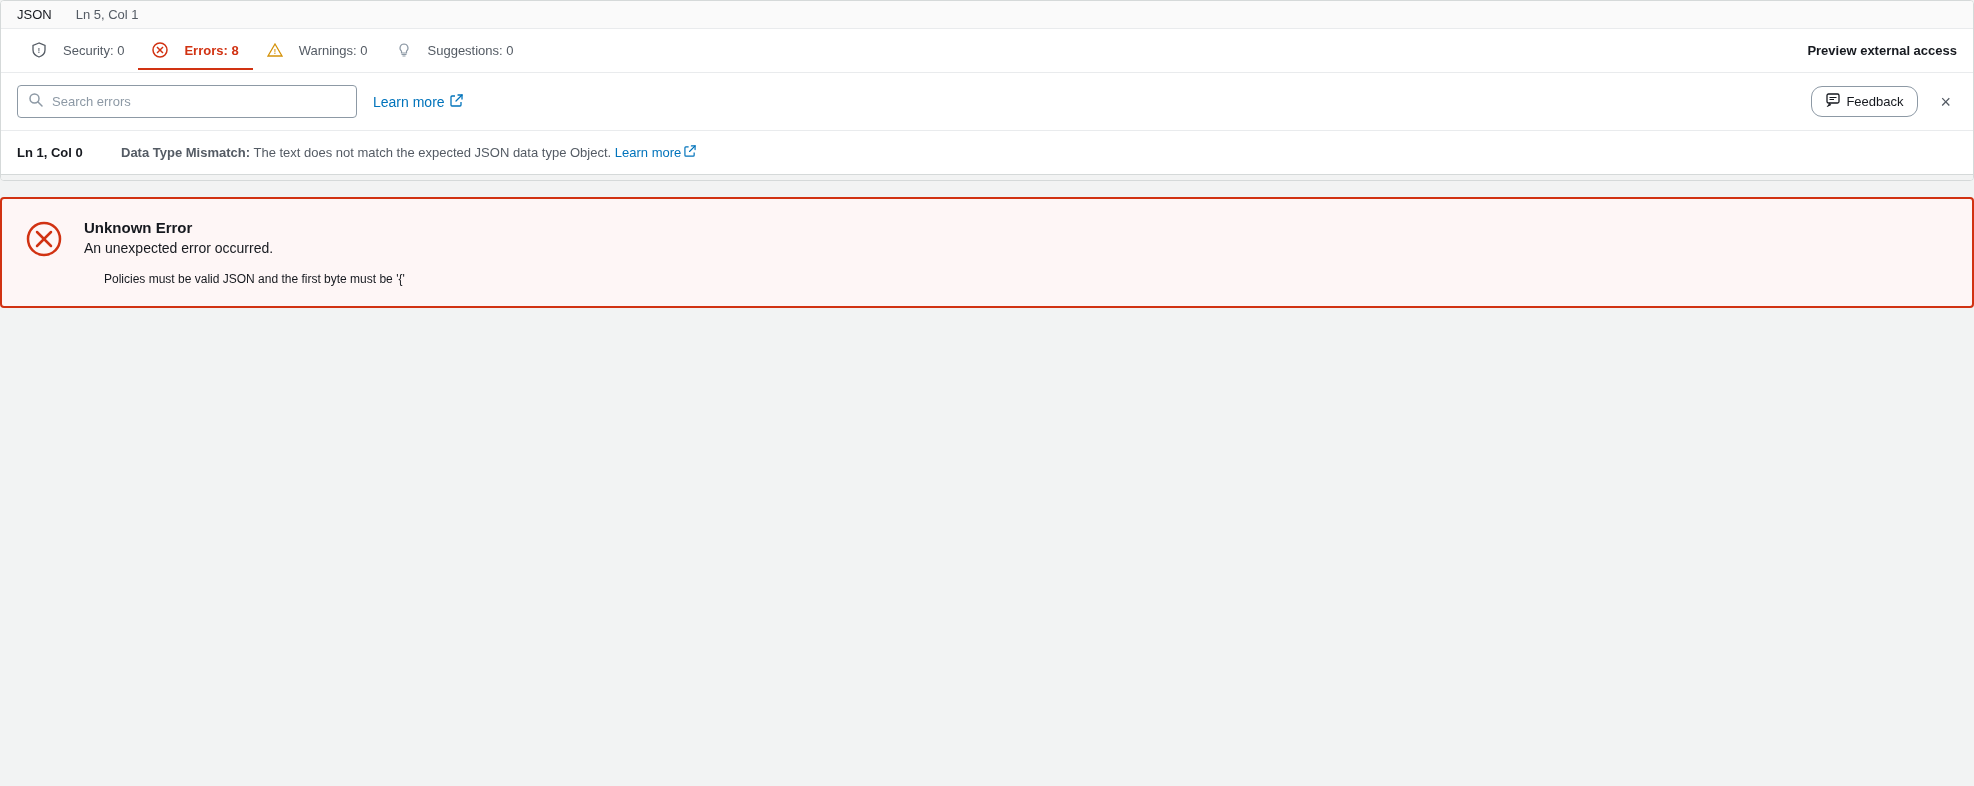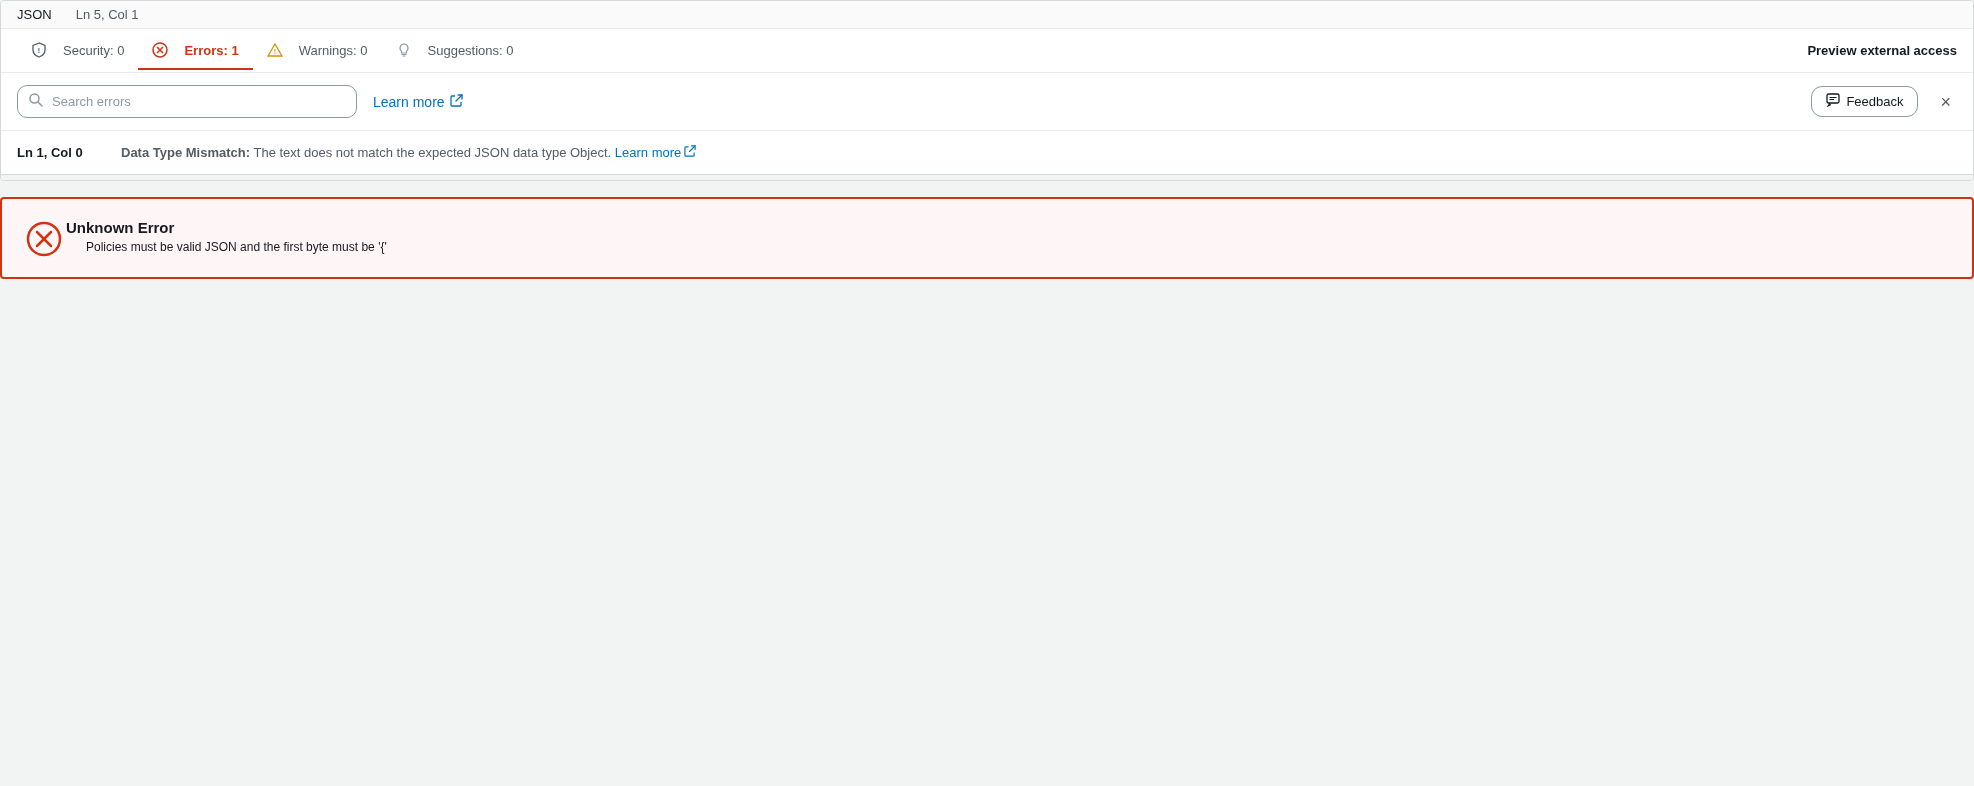--- a/index.html
+++ b/index.html
@@ -83,21 +83,21 @@
       padding: 12px 16px;
       gap: 16px;
       border-bottom: 1px solid #e9ebed;
       background: #fff;
     }
 
     .search-box {
       display: flex;
       align-items: center;
       border: 1px solid #8d99a5;
-      border-radius: 10px;
+      border-radius: 4px;
       padding: 6px 10px;
       gap: 8px;
       width: 340px;
       background: #fff;
     }
 
     .search-box input {
       border: none;
       outline: none;
       font-size: 13px;
@@ -197,21 +197,21 @@
 
     
     .error-notification {
       border: 2px solid #d13212;
       border-radius: 4px;
       background: #fef6f6;
       padding: 20px 24px;
       margin-top: 16px;
       display: flex;
       align-items: flex-start;
-      gap: 4px;
+      gap: 22px;
     }
 
     .error-icon-circle {
       width: 36px;
       height: 36px;
       flex-shrink: 0;
       margin-top: 2px;
     }
 
     .error-content {
@@ -281,21 +281,21 @@
       </div>
 
       <div class="tab-item active">
         <span class="tab-icon">
           <svg width="16" height="16" viewBox="0 0 16 16">
             <circle cx="8" cy="8" r="7" stroke="#d13212" stroke-width="1.5" fill="none"></circle>
             <line x1="5" y1="5" x2="11" y2="11" stroke="#d13212" stroke-width="1.5"></line>
             <line x1="11" y1="5" x2="5" y2="11" stroke="#d13212" stroke-width="1.5"></line>
           </svg>
         </span>
-        <span>Errors: 1</span>
+        <span>Errors: 8</span>
       </div>
 
       <div class="tab-item">
         <span class="tab-icon">
           <svg width="16" height="16" viewBox="0 0 16 16">
             <polygon points="8,2 15,14 1,14" stroke="#d4920a" stroke-width="1.3" fill="none"></polygon>
             <text x="8" y="12" text-anchor="middle" font-size="7" fill="#d4920a" font-weight="bold">!</text>
           </svg>
         </span>
         <span>Warnings: 0</span>
@@ -386,20 +386,21 @@
     <div class="error-icon-circle">
       <svg width="36" height="36" viewBox="0 0 36 36" fill="none">
         <circle cx="18" cy="18" r="16" stroke="#d13212" stroke-width="2.5" fill="none"></circle>
         <line x1="11" y1="11" x2="25" y2="25" stroke="#d13212" stroke-width="2.5" stroke-linecap="round"></line>
         <line x1="25" y1="11" x2="11" y2="25" stroke="#d13212" stroke-width="2.5" stroke-linecap="round"></line>
       </svg>
     </div>
 
     <div class="error-content">
       <div class="error-title">Unknown Error</div>
+      <div class="error-desc">An unexpected error occurred.</div>
 
 
       <div class="api-response-body">Policies must be valid JSON and the first byte must be '{'</div>
     </div>
 
   </div>
 
 </div>
 
 </body></html>

